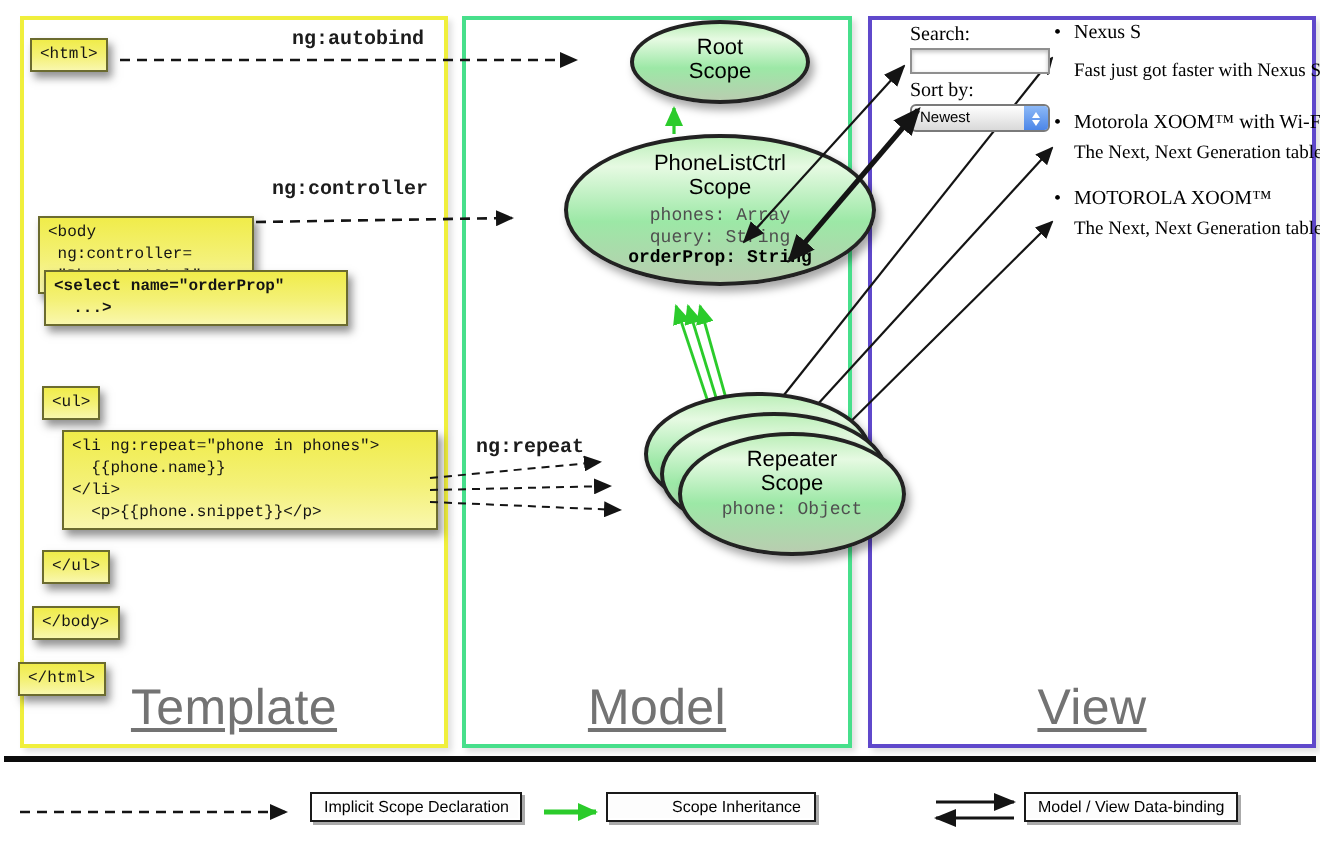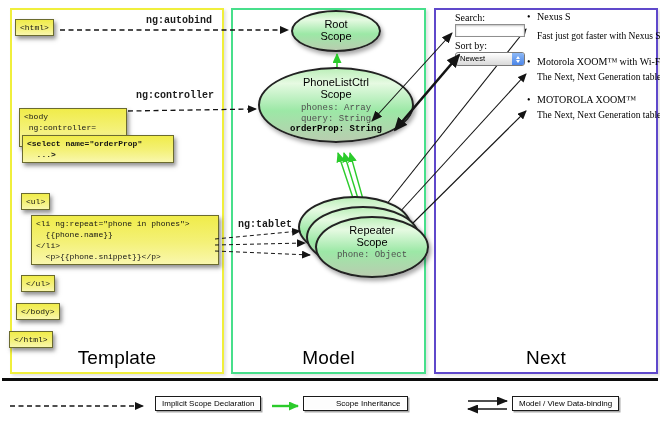--- a/index.html
+++ b/index.html
@@ -5,38 +5,38 @@
   html,body{margin:0;padding:0;background:#fff;}
   #canvas{position:relative;width:660px;height:421px;background:#fff;overflow:hidden;
           font-family:"Liberation Sans",sans-serif;}
 
   
   .col{position:absolute;top:8px;height:362px;background:#fff;box-shadow:2px 2px 3px rgba(0,0,0,.12);}
   #col-template{left:10px;width:210px;border:2px solid #f0ef3c;}
   #col-model{left:231px;width:191px;border:2px solid #47df8b;}
   #col-view{left:434px;width:220px;border:2px solid #5f48cb;}
   .col-label{position:absolute;bottom:3px;left:0;width:100%;text-align:center;
-             font-size:19px;color:#000000;letter-spacing:.2px;}
+             font-size:25px;color:#737373;letter-spacing:.2px;text-decoration:underline;}
 
   
   .code-box{position:absolute;background:linear-gradient(180deg,#f0ec4a 0%,#f4f178 55%,#f9f7ad 100%);
             border:1px solid #6b6b2f;box-shadow:2px 3px 4px rgba(40,40,40,.5);
             padding:2px 4px;z-index:6;}
   .code-line{font-family:"Liberation Mono","DejaVu Sans Mono",monospace;font-size:8px;
              line-height:11px;color:#141414;white-space:pre;}
   .code-bold .code-line{font-weight:bold;}
 
   
   .edge-label{position:absolute;font-family:"Liberation Mono","DejaVu Sans Mono",monospace;
               font-size:10px;font-weight:600;color:#1c1c1c;z-index:7;white-space:nowrap;}
 
   
   .ellipse{position:absolute;border:2px solid #222;border-radius:50%;
            background:linear-gradient(180deg,#bdefba 0%,#e6fae2 20%,#9ce8a6 58%,#b9cdb0 100%);
-           box-shadow:2px 3px 4px rgba(0,0,0,.35);text-align:center;z-index:3;box-sizing:border-box;}
+           box-shadow:2px 3px 4px rgba(0,0,0,.35);text-align:center;z-index:3;box-sizing:border-box;margin-left:24px;}
   .scope-title{font-size:11px;line-height:12px;color:#000;}
   .scope-prop{font-family:"Liberation Mono","DejaVu Sans Mono",monospace;font-size:9px;
               line-height:10.5px;color:#4f4f4f;white-space:pre;}
   .scope-prop.bold{color:#000;font-weight:bold;}
 
   
   .v-label{position:absolute;font-family:"Liberation Serif",serif;font-size:10px;color:#000;z-index:5;}
   #search-input{position:absolute;left:455px;top:24px;width:64px;height:11px;border:1px solid #8f8f8f;
                 background:#fff;box-shadow:inset 0 1px 2px rgba(0,0,0,.25);z-index:5;padding:0 2px;
                 font-size:8px;font-family:"Liberation Sans",sans-serif;}
@@ -70,21 +70,21 @@
 
 <div id="canvas">
 
   <div class="col" id="col-template">
     <div class="col-label">Template</div>
   </div>
   <div class="col" id="col-model">
     <div class="col-label">Model</div>
   </div>
   <div class="col" id="col-view">
-    <div class="col-label">Next</div>
+    <div class="col-label">View</div>
   </div>
 
   <svg class="layer" id="svg-under" viewBox="0 0 660 421">
     <defs>
       <marker id="ah-s" markerUnits="userSpaceOnUse" markerWidth="9" markerHeight="8" refX="8" refY="4" orient="auto-start-reverse">
         <path d="M0,0 L9,4 L0,8 z" fill="#141414"></path>
       </marker>
       <marker id="ah-m" markerUnits="userSpaceOnUse" markerWidth="11" markerHeight="9" refX="10" refY="4.5" orient="auto-start-reverse">
         <path d="M0,0 L11,4.5 L0,9 z" fill="#141414"></path>
       </marker>
@@ -160,21 +160,21 @@
   <div class="code-box" style="left:16px;top:303px;">
     <div class="code-line">&lt;/body&gt;</div>
   </div>
 
   <div class="code-box" style="left:9px;top:331px;">
     <div class="code-line">&lt;/html&gt;</div>
   </div>
 
   <div class="edge-label" style="left:146px;top:15px;">ng:autobind</div>
   <div class="edge-label" style="left:136px;top:90px;">ng:controller</div>
-  <div class="edge-label" style="left:238px;top:219px;">ng:tablet</div>
+  <div class="edge-label" style="left:238px;top:219px;">ng:repeat</div>
 
   <div class="v-label" style="left:455px;top:12px;">Search:</div>
   <input id="search-input" type="text" value="" style="">
   <div class="v-label" style="left:455px;top:40px;">Sort by:</div>
 
   <div id="sort-dropdown">
     <div id="sort-value">Newest</div>
     <div id="sort-stepper">
       <div class="tri tri-up"></div>
       <div class="tri tri-down"></div>

